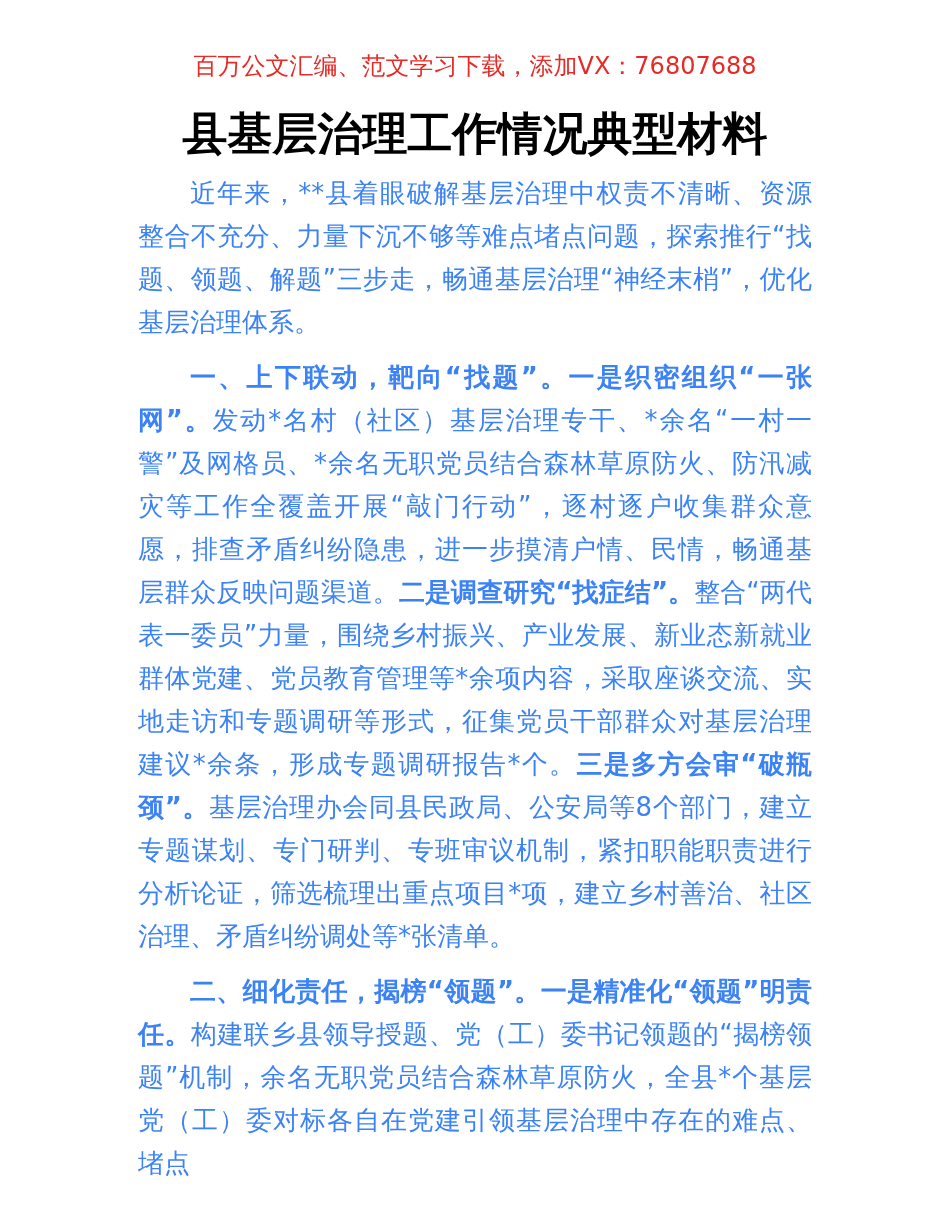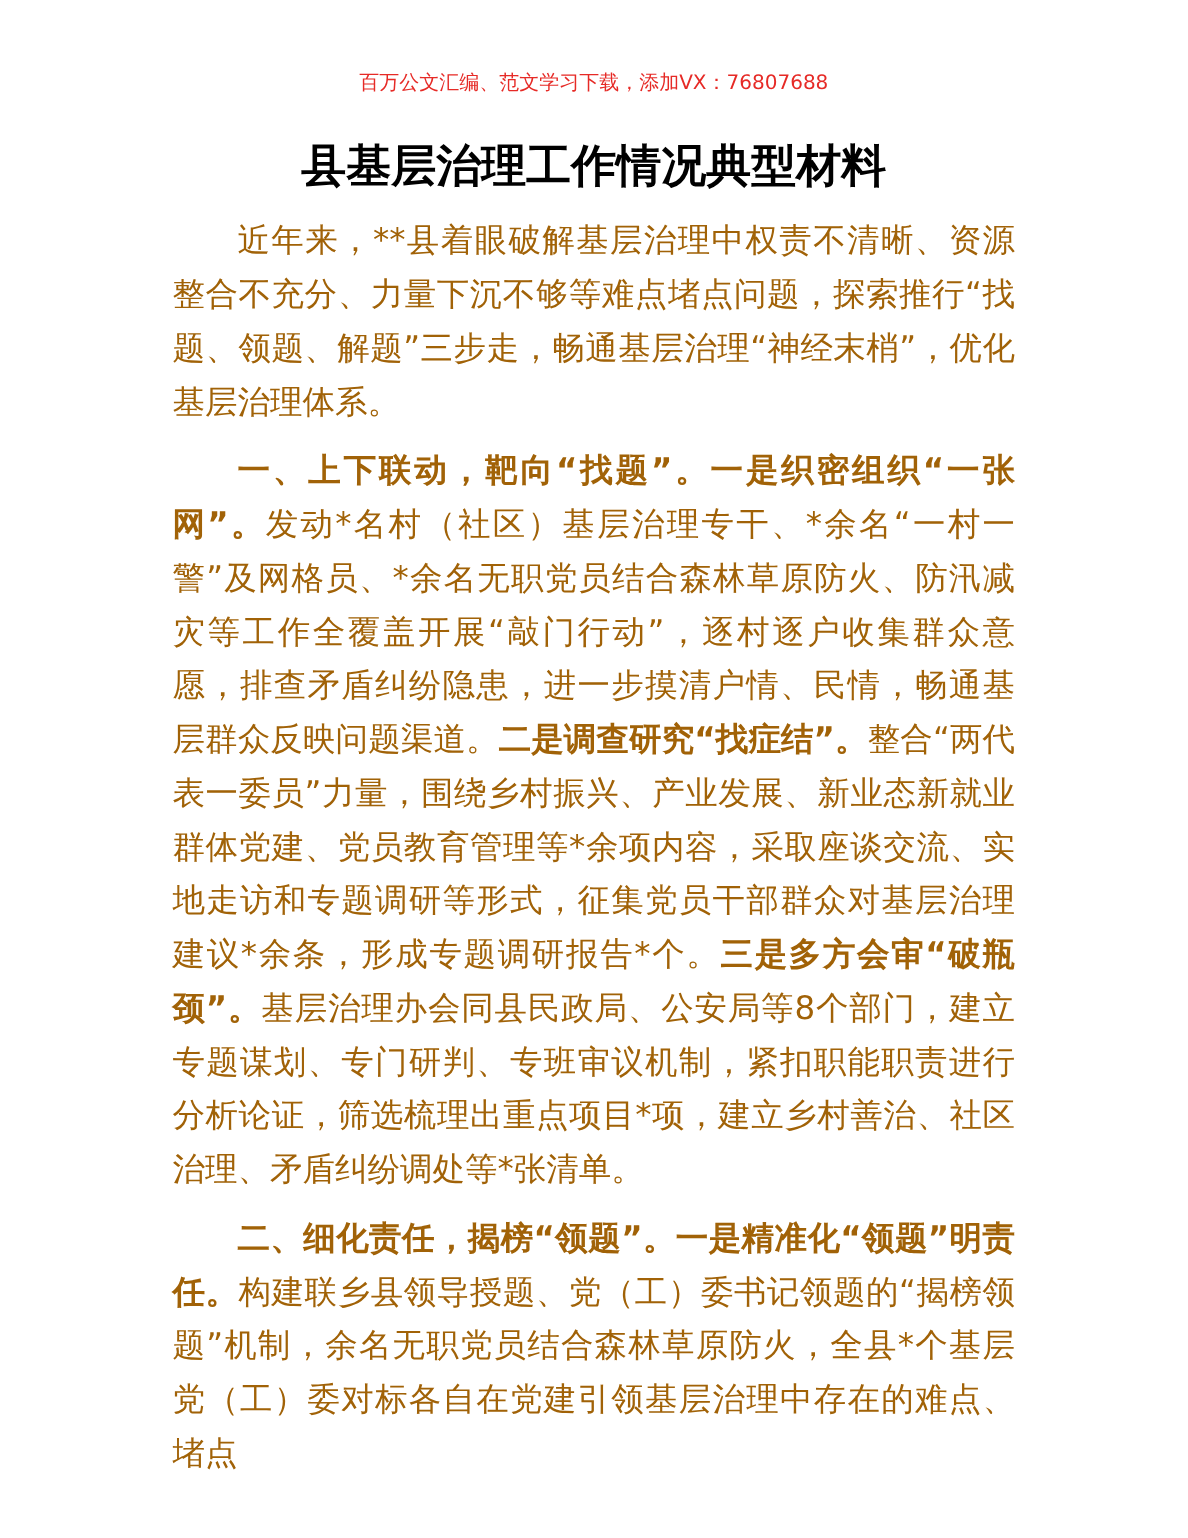--- a/index.html
+++ b/index.html
@@ -13,44 +13,44 @@
     height: 1230px;
     background: #ffffff;
     overflow: hidden;
     color: #000000;
     font-family: "DejaVu Sans", "Liberation Sans", sans-serif;
   }
   .watermark {
     padding-top: 52px;
     width: 950px;
     text-align: center;
-    font-size: 16px;
+    font-size: 24px;
     line-height: 28px;
     font-weight: normal;
   }
   .doc-title {
     width: 674px;
     margin: 32px auto 0 auto;
     text-align: center;
-    font-size: 36px;
+    font-size: 45px;
     line-height: 44px;
     font-weight: bold;
     color: #000000;
   }
   .doc-body {
     width: 674px;
     margin: 16px auto 0 auto;
   }
   .para {
     margin: 0 0 12px 0;
     font-size: 26px;
     line-height: 43px;
     text-align: justify;
     text-indent: 2em;
-    color: #a16207;
+    color: #3b82f6;
   }
   .para span.b {
     font-weight: bold;
   }
 </style>
 </head>
 <body>
 
 <div class="page" style="color: rgb(0, 0, 0);">
   <div class="watermark" style="color: rgb(230, 42, 38);">百万公文汇编、范文学习下载，添加VX：76807688</div>

